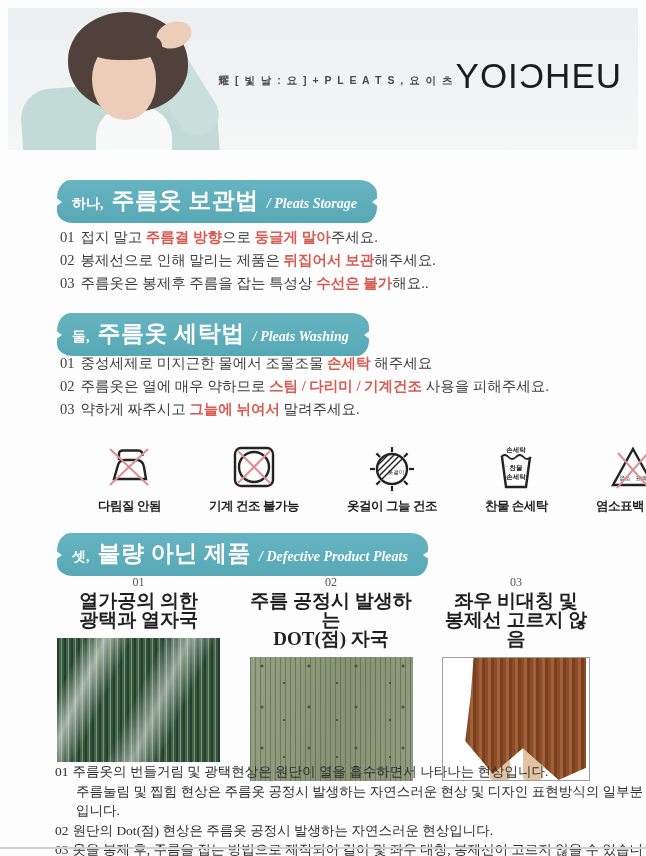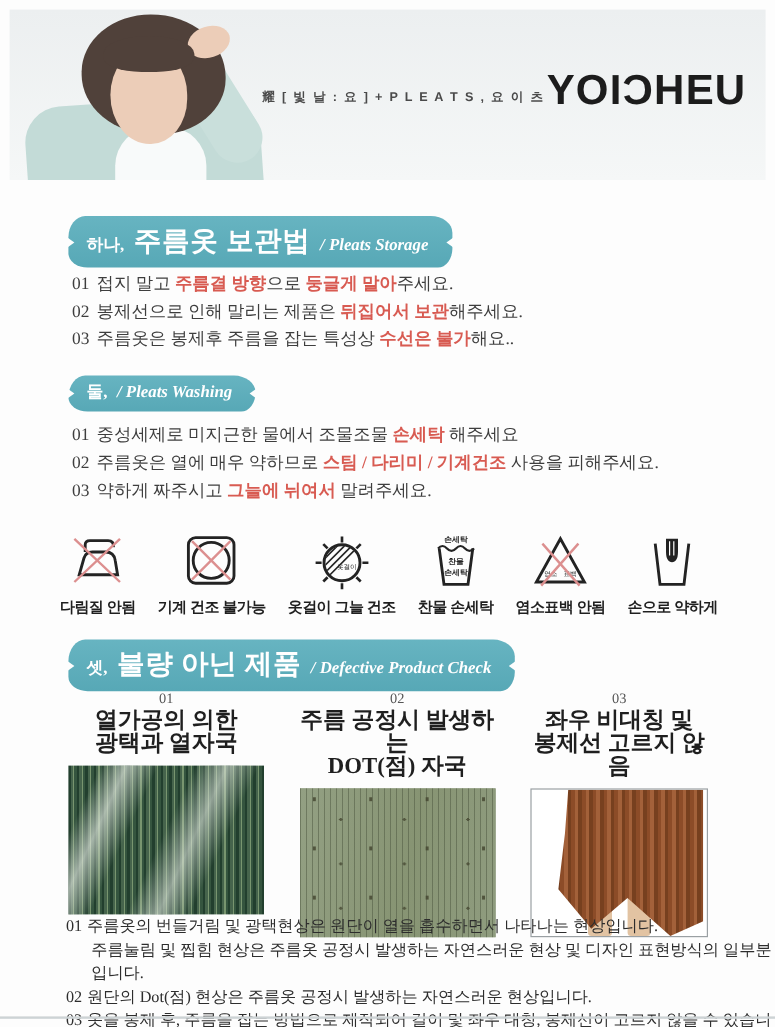--- a/index.html
+++ b/index.html
@@ -20,21 +20,21 @@
                border-radius:48% 52% 46% 50%;}
   .model .hand{position:absolute;left:148px;top:14px;width:36px;height:26px;background:#eccdb8;
                border-radius:50%;transform:rotate(-18deg);}
   .model .face{position:absolute;left:84px;top:32px;width:64px;height:80px;background:#eccdb8;
                border-radius:50% 50% 48% 52%;}
   .model .fringe{position:absolute;left:78px;top:22px;width:76px;height:30px;background:#50413a;
                  border-radius:50% 50% 42% 42%;}
   .tagline{position:absolute;left:196px;top:66px;width:250px;text-align:right;font-size:10.5px;
            letter-spacing:1.5px;color:#4a4a4a;font-weight:600;
            font-family:"Liberation Sans","DejaVu Sans",sans-serif;}
-  .logo{position:absolute;right:16px;top:48px;font-size:35px;font-weight:700;color:#1c1c1c;
+  .logo{position:absolute;right:16px;top:48px;font-size:35px;font-weight:400;color:#1c1c1c;
         letter-spacing:1px;font-family:"Liberation Sans","DejaVu Sans",sans-serif;}
 
   
   .band{position:absolute;left:57px;display:inline-flex;align-items:baseline;gap:8px;color:#fff;
         background:linear-gradient(180deg,#67b4c1,#57a8b6);
         padding:5px 20px 7px 15px;
         border-radius:14px 18px 12px 16px / 18px 14px 16px 12px;}
   .band::before{content:"";position:absolute;left:-2px;top:50%;margin-top:-5px;
         border-top:5px solid transparent;border-bottom:5px solid transparent;border-left:7px solid #fdfdfd;}
   .band::after{content:"";position:absolute;right:-2px;top:50%;margin-top:-5px;
@@ -44,21 +44,21 @@
   .band .sub{font-size:14px;font-style:italic;font-weight:600;}
 
   
   .items{position:absolute;left:60px;font-size:14.5px;color:#3e3e3e;}
   .citem{margin:0;line-height:23px;}
   .cnum{margin-right:6px;}
   .red{color:#d85b52;font-weight:700;}
 
   
   .icons{position:absolute;left:50px;top:441px;width:548px;display:flex;justify-content:space-between;}
-  .icon-cell{text-align:center;}
+  .icon-cell{text-align:center;margin-left:48px;}
   .icon-cell svg{display:block;margin:0 auto;}
   .icon-label{display:block;margin-top:5px;font-size:12.5px;font-weight:700;color:#1f1f1f;
               letter-spacing:-0.5px;font-family:"Liberation Sans","DejaVu Sans",sans-serif;white-space:nowrap;}
 
   
   .cols{position:absolute;left:57px;top:575px;width:533px;display:flex;justify-content:space-between;}
   .col{text-align:center;}
   .col .n{font-size:12px;color:#555;margin:0;}
   .col .t{font-size:19px;font-weight:700;line-height:19px;color:#1f1f1f;margin:1px 0 0 0;}
   .fab{margin-top:9px;height:124px;}
@@ -115,20 +115,21 @@
     <span class="sub">/ Pleats Storage</span>
   </div>
   <div class="items" style="top:226px">
     <p class="citem"><span class="cnum">01</span><span>접지 말고 </span><span class="red">주름결 방향</span><span>으로 </span><span class="red">둥글게 말아</span><span>주세요.</span></p>
     <p class="citem"><span class="cnum">02</span><span>봉제선으로 인해 말리는 제품은 </span><span class="red">뒤집어서 보관</span><span>해주세요.</span></p>
     <p class="citem"><span class="cnum">03</span><span>주름옷은 봉제후 주름을 잡는 특성상 </span><span class="red">수선은 불가</span><span>해요..</span></p>
   </div>
 
   <div class="band" style="top:313px">
     <span class="pre">둘,</span>
+    <span class="ttl">주름옷 세탁법</span>
     <span class="sub">/ Pleats Washing</span>
   </div>
   <div class="items" style="top:352px">
     <p class="citem"><span class="cnum">01</span><span>중성세제로 미지근한 물에서 조물조물 </span><span class="red">손세탁</span><span> 해주세요</span></p>
     <p class="citem"><span class="cnum">02</span><span>주름옷은 열에 매우 약하므로 </span><span class="red">스팀 / 다리미 / 기계건조</span><span> 사용을 피해주세요.</span></p>
     <p class="citem"><span class="cnum">03</span><span>약하게 짜주시고 </span><span class="red">그늘에 뉘여서</span><span> 말려주세요.</span></p>
   </div>
 
   <div class="icons">
 
@@ -210,21 +211,21 @@
         <line x1="24" y1="10" x2="24" y2="22" stroke="#fff" stroke-width="1"></line>
         <line x1="27.5" y1="10" x2="27.5" y2="22" stroke="#fff" stroke-width="1"></line>
       </svg>
       <span class="icon-label">손으로 약하게</span>
     </div>
   </div>
 
   <div class="band" style="top:533px">
     <span class="pre">셋,</span>
     <span class="ttl">불량 아닌 제품</span>
-    <span class="sub">/ Defective Product Check</span>
+    <span class="sub">/ Defective Product Pleats</span>
   </div>
 
   <div class="cols">
     <div class="col col1">
       <p class="n">01</p>
       <p class="t"><span>열가공의 의한</span><br><span>광택과 열자국</span></p>
       <div class="fab fab1"></div>
     </div>
     <div class="col col2">
       <p class="n">02</p>

